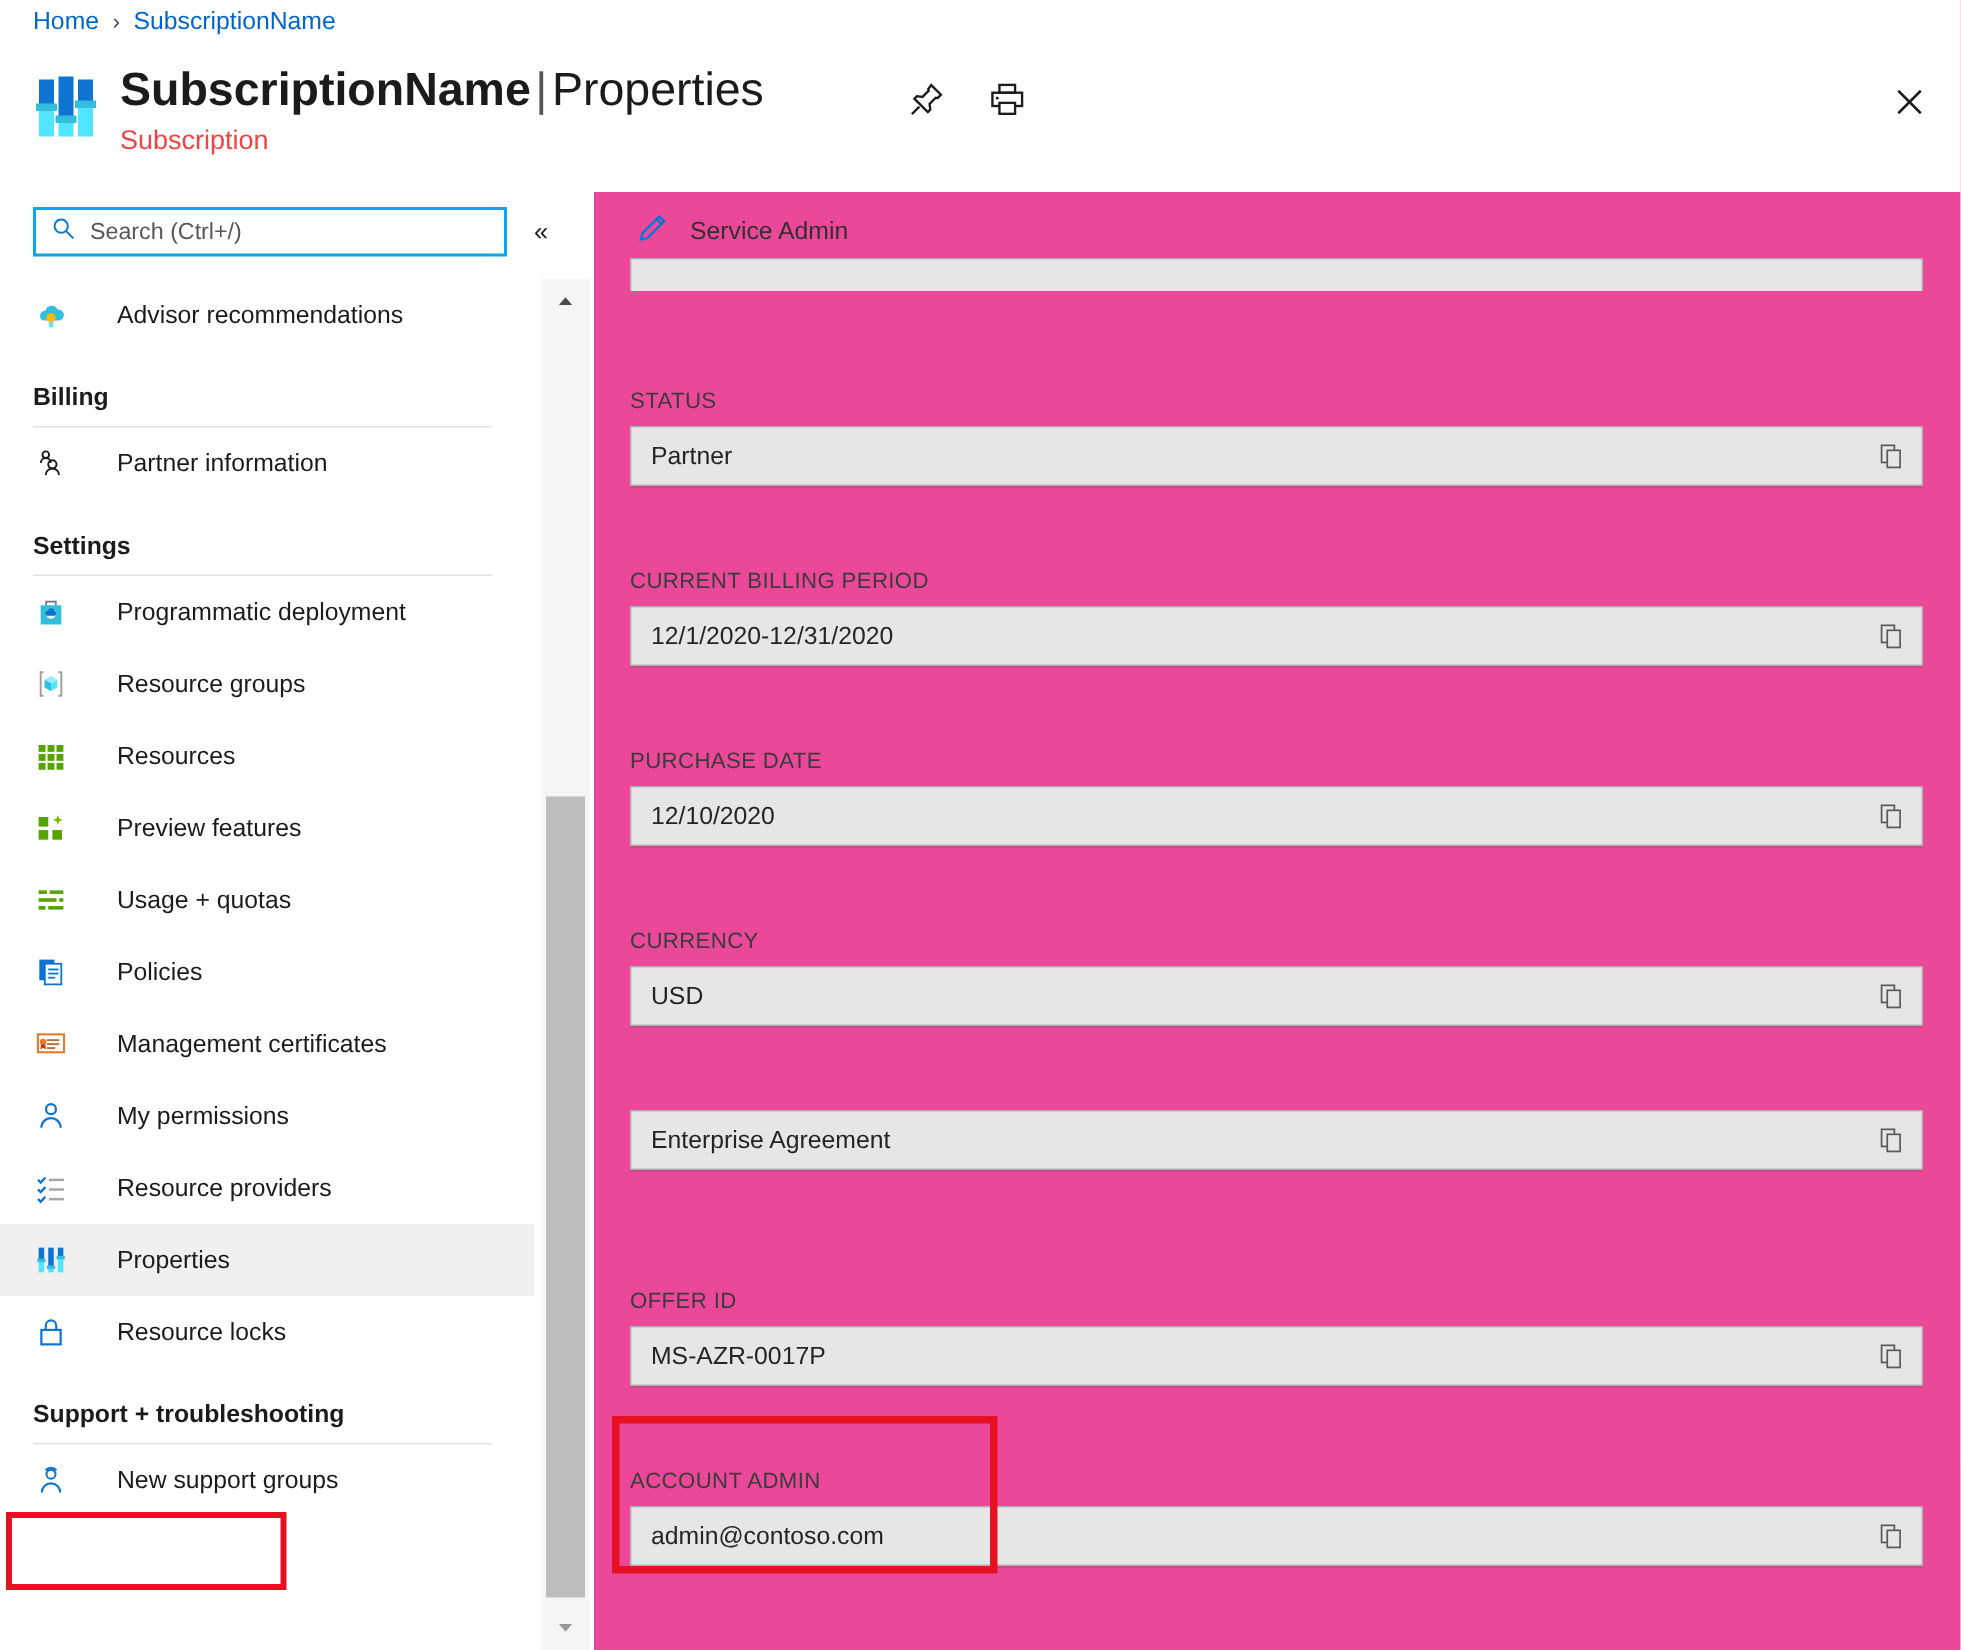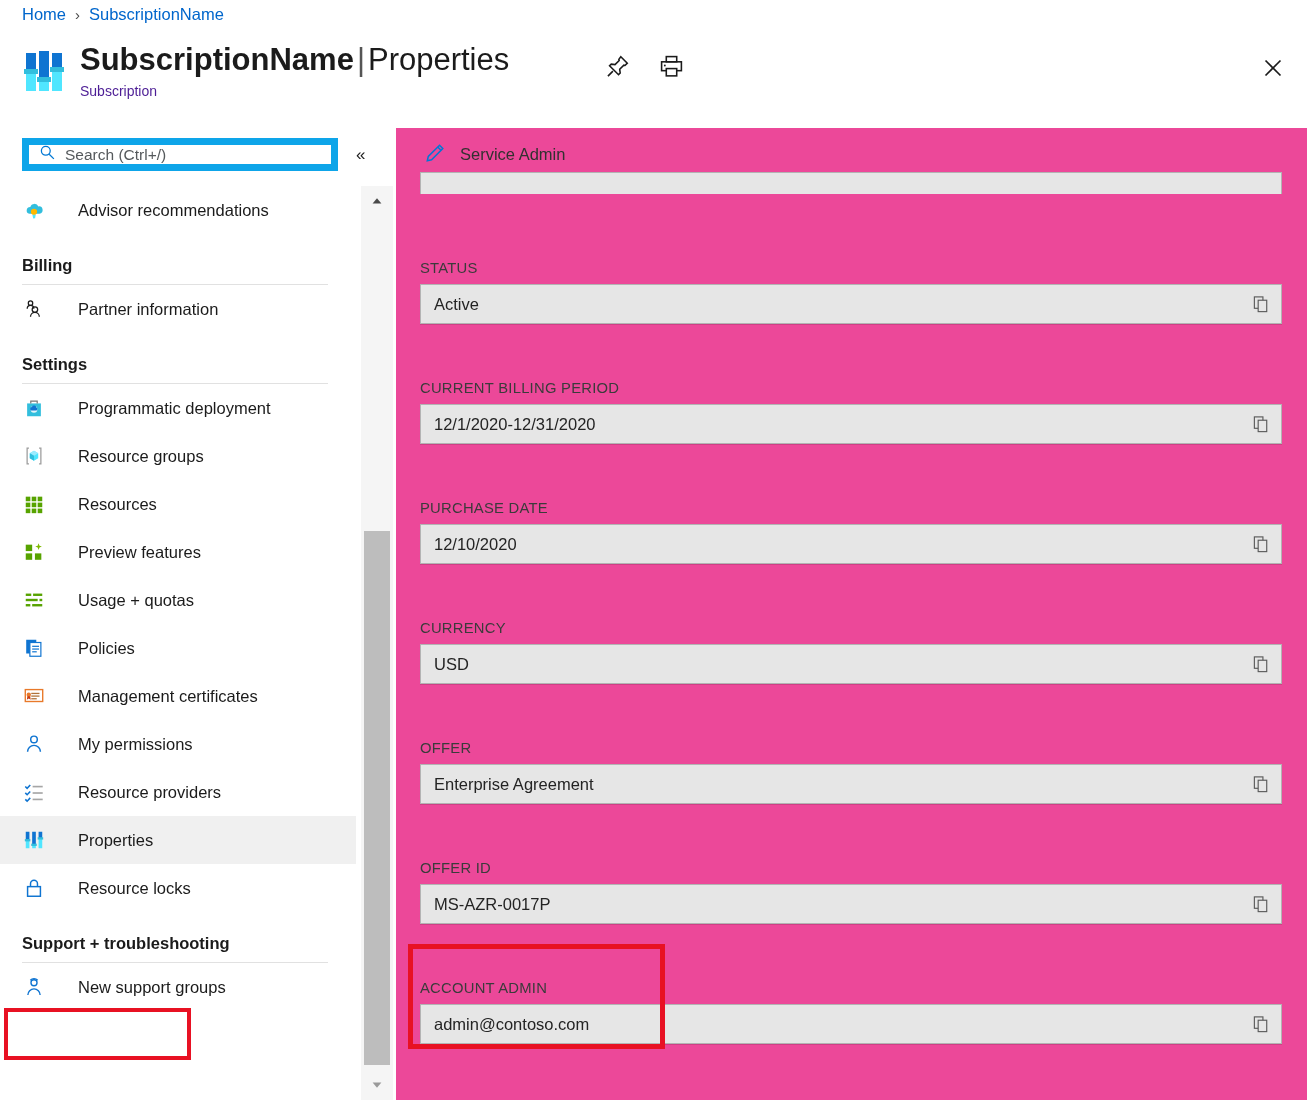--- a/index.html
+++ b/index.html
@@ -26,21 +26,21 @@
     position: absolute; left: 22px; top: 44px;
     display: flex; align-items: flex-start;
   }
   .sub-logo { width: 44px; height: 46px; margin-right: 14px; margin-top: 5px; flex: none; }
   .title-main {
     font-size: 31px; color: #1b1b1b; line-height: 1.06;
     white-space: nowrap; font-weight: 400;
   }
   .title-main b { font-weight: 700; }
   .title-pipe { color: #555; font-weight: 300; padding: 0 3px; }
-  .title-sub { font-size: 14px; color: #4c1d95; margin-top: 6px; }
+  .title-sub { font-size: 18px; color: #ef4444; margin-top: 6px; }
   .title-icons {
     position: absolute; left: 603px; top: 52px;
     display: flex; gap: 26px; align-items: center;
   }
   .ticon { cursor: pointer; width: 28px; height: 28px;
            display:flex; align-items:center; justify-content:center; }
   .close-btn {
     position: absolute; right: 18px; top: 52px;
     width: 32px; height: 32px; cursor: pointer;
     display: flex; align-items: center; justify-content: center;
@@ -49,21 +49,21 @@
   
   .sidebar {
     position: absolute; left: 0; top: 128px;
     width: 356px; height: 972px; background: #fff;
   }
   .search-row {
     position: absolute; left: 22px; top: 10px;
     display: flex; align-items: center;
   }
   .search-box {
-    width: 316px; height: 33px; border: 7px solid #0ea5e9;
+    width: 316px; height: 33px; border: 2px solid #0ea5e9;
     background: #fff; display: flex; align-items: center;
     padding-left: 10px; gap: 9px; cursor: text;
   }
   .search-ph { font-size: 15.5px; color: #55595c; }
   .collapse-btn {
     margin-left: 14px; color: #1b1b1b; font-size: 17px;
     cursor: pointer; line-height: 1; padding: 4px;
   }
 
   .nav { position: absolute; left: 0; top: 58px; width: 356px; }
@@ -463,21 +463,21 @@
 
     <div class="fields">
 
       <div class="field-clip">
         <div class="readonly"></div>
       </div>
 
       <div class="field" style="top:80px">
         <div class="field-label">STATUS</div>
         <div class="readonly">
-          <span>Active</span>
+          <span>Partner</span>
           <span class="copy-btn">
             <svg viewBox="0 0 20 20" width="19" height="19" fill="none" stroke="#5a5a5a" stroke-width="1.2">
               <rect x="2.5" y="2" width="9" height="12"></rect>
                 <rect x="6.5" y="5.5" width="9" height="12" fill="#e6e6e6"></rect>
             </svg>
           </span>
         </div>
       </div>
 
       <div class="field" style="top:200px">
@@ -513,21 +513,20 @@
           <span class="copy-btn">
             <svg viewBox="0 0 20 20" width="19" height="19" fill="none" stroke="#5a5a5a" stroke-width="1.2">
               <rect x="2.5" y="2" width="9" height="12"></rect>
                 <rect x="6.5" y="5.5" width="9" height="12" fill="#e6e6e6"></rect>
             </svg>
           </span>
         </div>
       </div>
 
       <div class="field" style="top:560px">
-        <div class="field-label">OFFER</div>
         <div class="readonly">
           <span>Enterprise Agreement</span>
           <span class="copy-btn">
             <svg viewBox="0 0 20 20" width="19" height="19" fill="none" stroke="#5a5a5a" stroke-width="1.2">
               <rect x="2.5" y="2" width="9" height="12"></rect>
                 <rect x="6.5" y="5.5" width="9" height="12" fill="#e6e6e6"></rect>
             </svg>
           </span>
         </div>
       </div>

